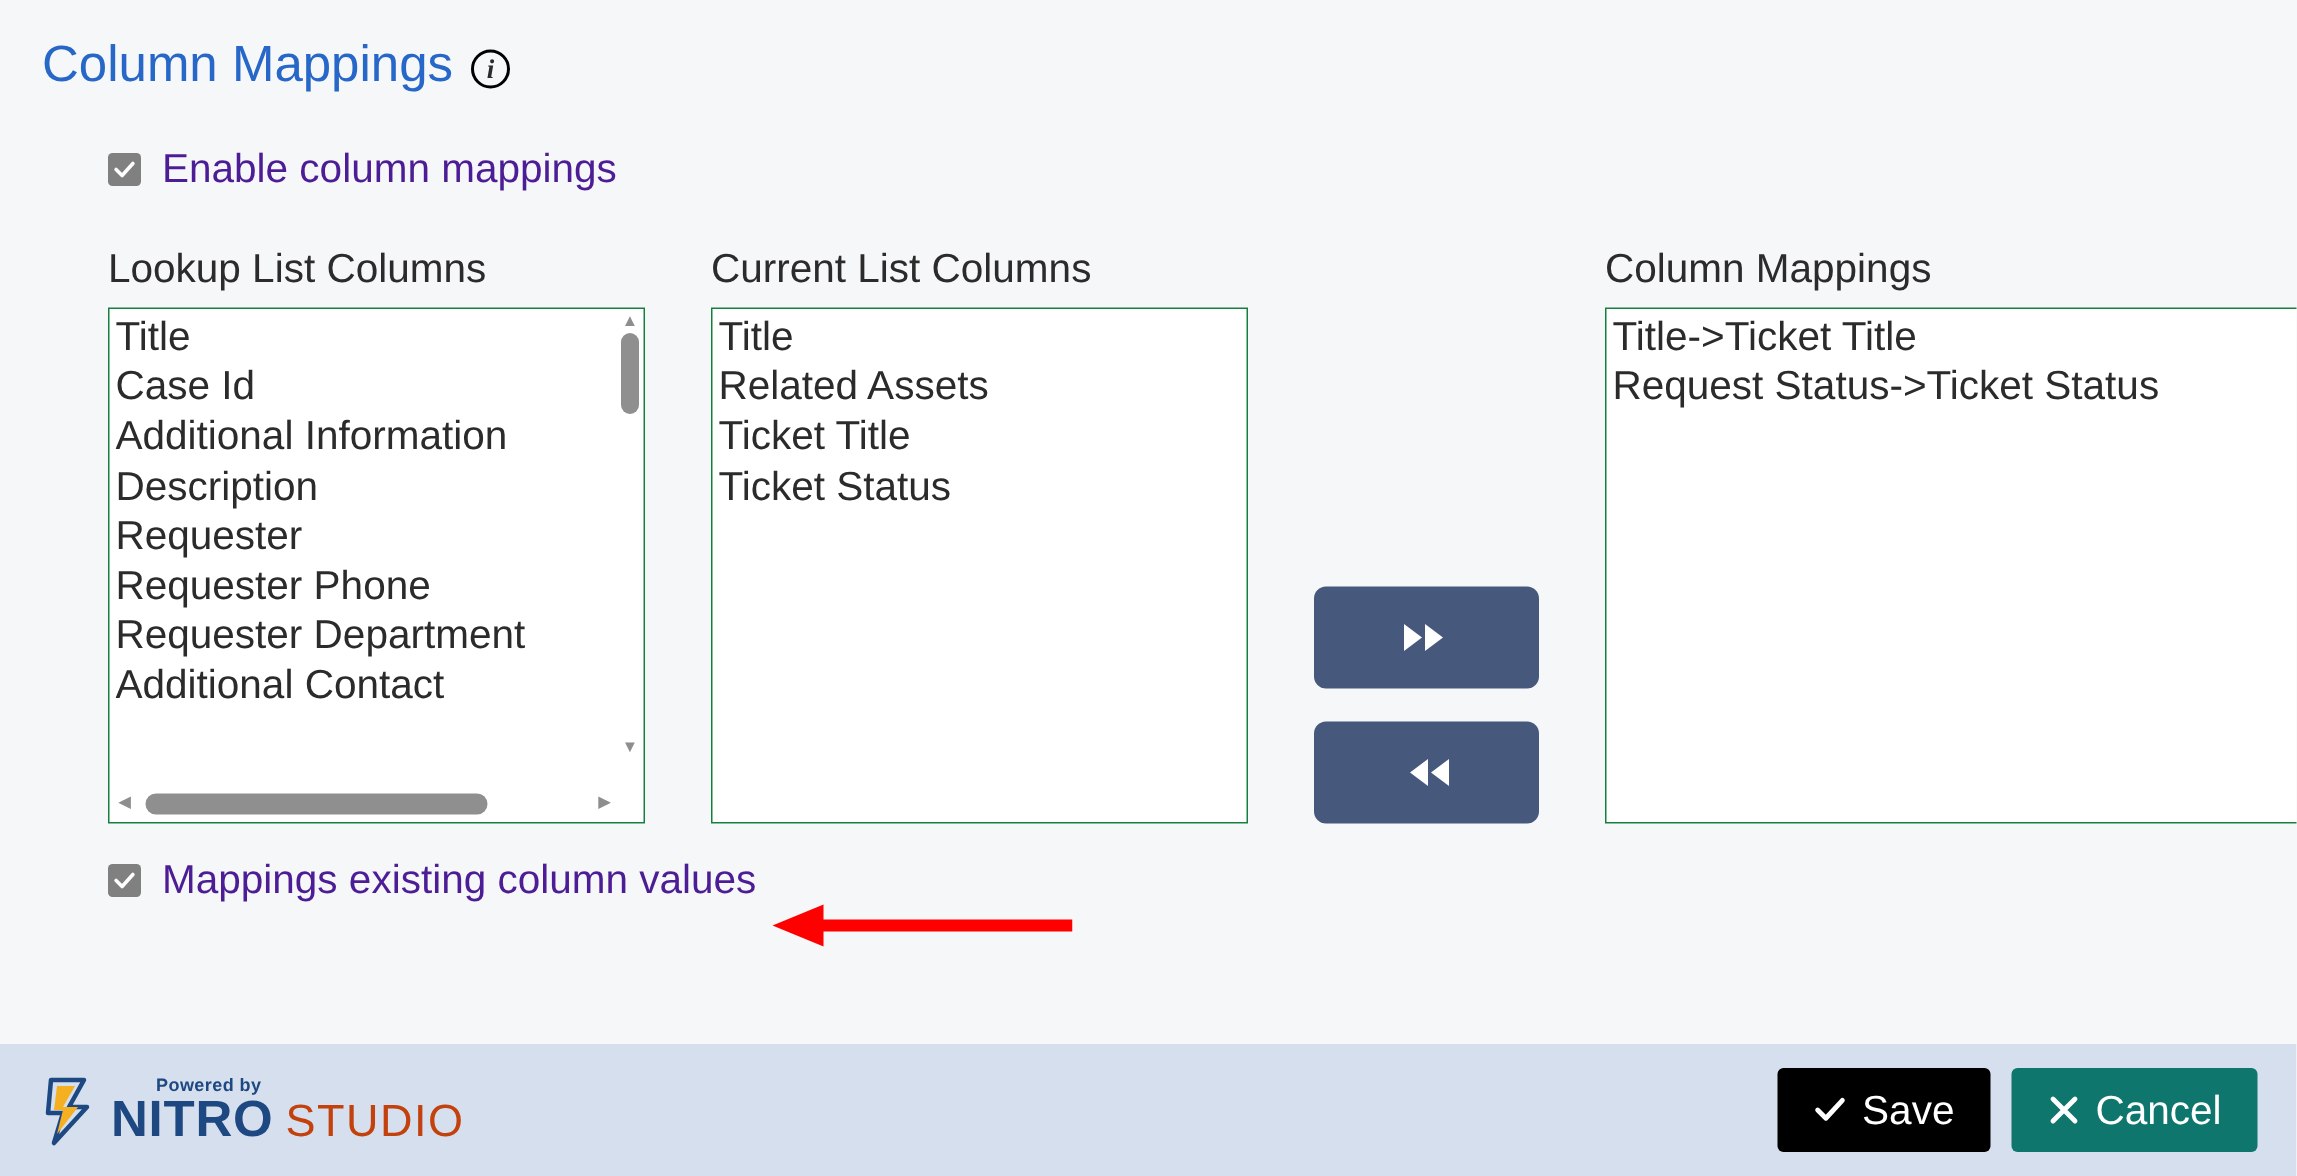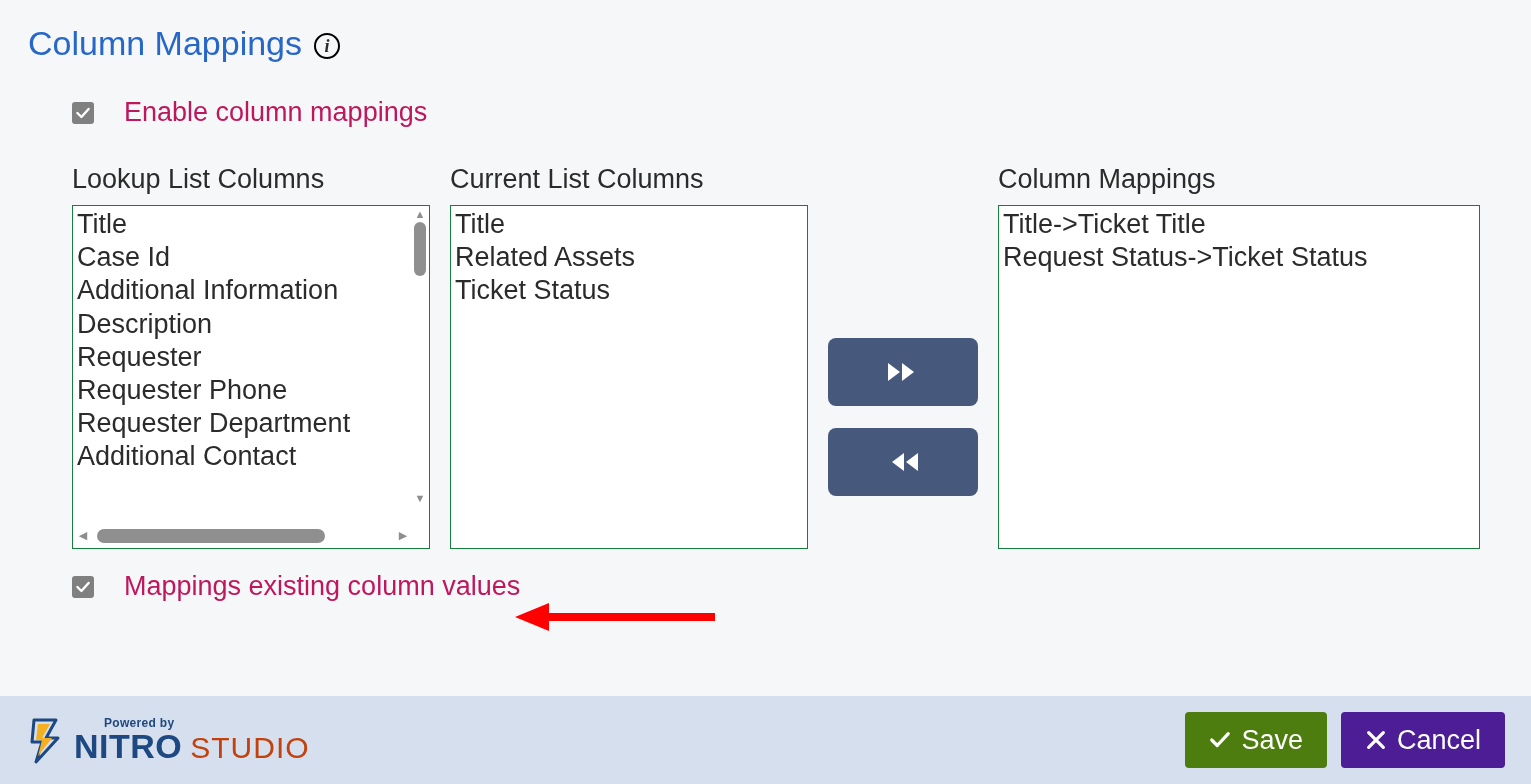--- a/index.html
+++ b/index.html
@@ -48,26 +48,26 @@
   .checkbox-row.bottom { margin-top: 22px; margin-bottom: 0; }
   .cbox {
     width: 22px; height: 22px;
     border-radius: 3px;
     background: #808080;
     display: inline-flex;
     align-items: center;
     justify-content: center;
   }
   .cbox svg { width: 16px; height: 16px; }
-  .cbox-label { font-size: 27px; color: #be185d; margin-left: 16px; }
+  .cbox-label { font-size: 27px; color: #4c1d95; }
   .columns-area {
     display: flex;
-    align-items: center;
+    align-items: flex-end;
     margin-left: 44px;
-    gap: 20px;
+    gap: 44px;
   }
   .col-group { display: flex; flex-direction: column; }
   .col-label { font-size: 27px; margin-bottom: 10px; }
   .listbox {
     border: 1px solid #15803d;
     background: #fff;
     position: relative;
     font-size: 27px;
     padding: 2px 4px;
     line-height: 1.23;
@@ -136,22 +136,22 @@
   .nitro-line { display: flex; align-items: baseline; gap: 8px; }
   .nitro { font-size: 34px; font-weight: 800; color: #1d4881; letter-spacing: .5px; }
   .studio { font-size: 30px; font-weight: 300; color: #c2410c; letter-spacing: 1px; }
   .footer-buttons { display: flex; gap: 14px; }
   .btn {
     display: flex; align-items: center; gap: 10px;
     padding: 0 24px; height: 56px;
     font-size: 27px; color: #fff;
     border-radius: 4px; cursor: pointer;
   }
-  .btn-save { background: #4d7c0f; margin-left: 48px; }
-  .btn-cancel { background: #4c1d95; }
+  .btn-save { background: #000000; margin-left: 48px; }
+  .btn-cancel { background: #0f766e; }
   .btn svg { width: 22px; height: 22px; }
 </style>
 </head>
 <body>
 
 <div class="content">
   <div class="section-title">
     <h1>Column Mappings</h1>
     <span class="info-circle">i</span>
   </div>
@@ -192,20 +192,21 @@
         </div>
       </div>
     </div>
 
     <div class="col-group">
       <div class="col-label">Current List Columns</div>
       <div class="listbox current-box">
         <div id="current-items">
             <div class="item">Title</div>
             <div class="item">Related Assets</div>
+            <div class="item">Ticket Title</div>
             <div class="item">Ticket Status</div>
           </div>
       </div>
     </div>
 
     <div class="move-buttons">
       <div class="move-btn">
         <svg viewBox="0 0 34 26">
           <path d="M2 4 L14 13 L2 22 Z" fill="#fff"></path>
           <path d="M16 4 L28 13 L16 22 Z" fill="#fff"></path>

